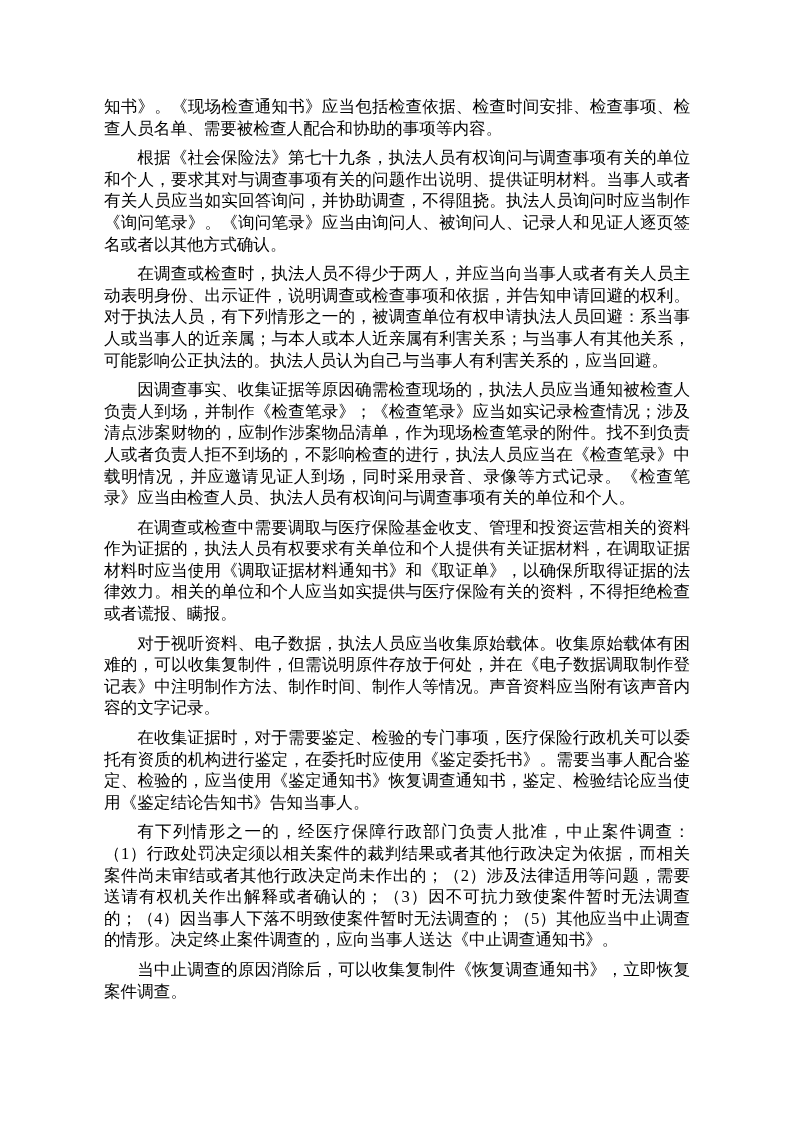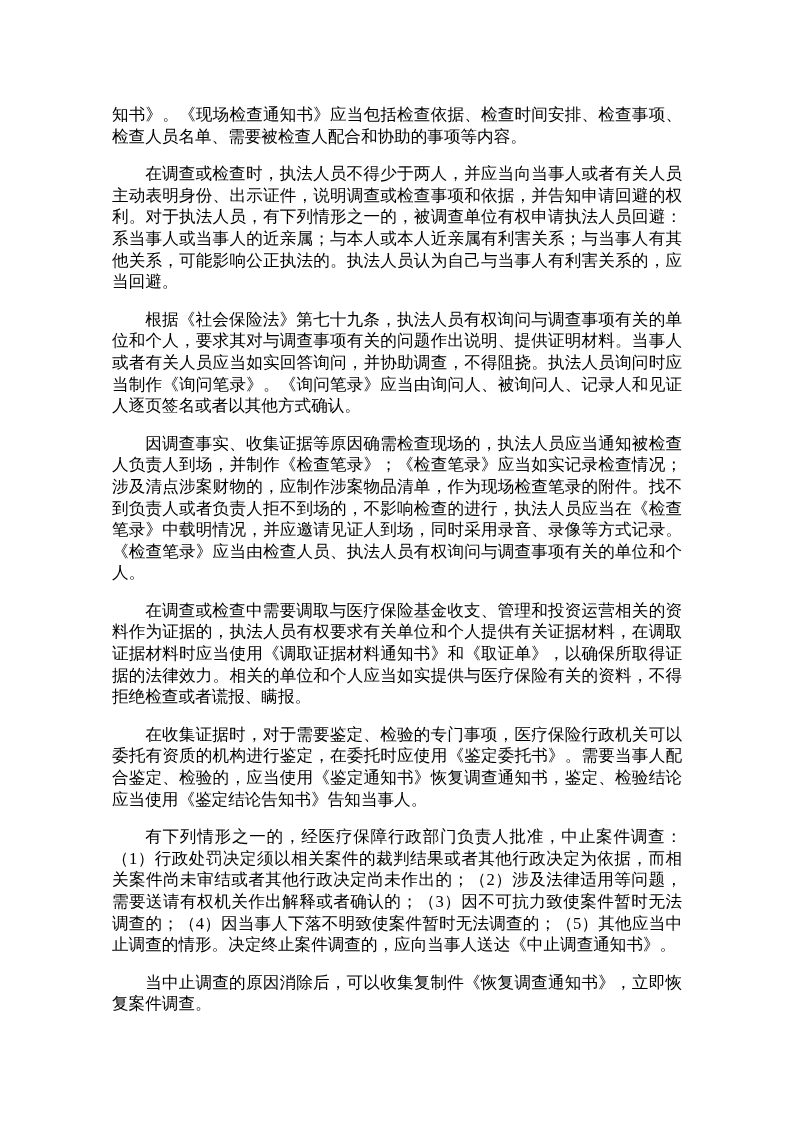--- a/index.html
+++ b/index.html
@@ -14,34 +14,35 @@
     box-sizing: border-box;
     background: #ffffff;
     padding: 88px 95px 90px 96px;
     color: #000000;
     font-family: "Liberation Serif", "DejaVu Serif", serif;
     font-size: 16.6px;
     line-height: 21.6px;
     text-align: justify;
   }
   .page p {
-    margin: 16px;
+    margin: 8px;
     padding: 0;
     text-indent: 2em;
     word-break: break-all;
   }
   .page p.continuation {
     text-indent: 0;
   }
 </style>
 </head>
 <body>
 
 <div class="page">
   <p class="continuation">知书》。《现场检查通知书》应当包括检查依据、检查时间安排、检查事项、检查人员名单、需要被检查人配合和协助的事项等内容。</p>
+  <p>根据《社会保险法》第七十九条，执法人员有权询问与调查事项有关的单位和个人，要求其对与调查事项有关的问题作出说明、提供证明材料。当事人或者有关人员应当如实回答询问，并协助调查，不得阻挠。执法人员询问时应当制作《询问笔录》。《询问笔录》应当由询问人、被询问人、记录人和见证人逐页签名或者以其他方式确认。</p>
   <p>在调查或检查时，执法人员不得少于两人，并应当向当事人或者有关人员主动表明身份、出示证件，说明调查或检查事项和依据，并告知申请回避的权利。对于执法人员，有下列情形之一的，被调查单位有权申请执法人员回避：系当事人或当事人的近亲属；与本人或本人近亲属有利害关系；与当事人有其他关系，可能影响公正执法的。执法人员认为自己与当事人有利害关系的，应当回避。</p>
-  <p>根据《社会保险法》第七十九条，执法人员有权询问与调查事项有关的单位和个人，要求其对与调查事项有关的问题作出说明、提供证明材料。当事人或者有关人员应当如实回答询问，并协助调查，不得阻挠。执法人员询问时应当制作《询问笔录》。《询问笔录》应当由询问人、被询问人、记录人和见证人逐页签名或者以其他方式确认。</p>
   <p>因调查事实、收集证据等原因确需检查现场的，执法人员应当通知被检查人负责人到场，并制作《检查笔录》；《检查笔录》应当如实记录检查情况；涉及清点涉案财物的，应制作涉案物品清单，作为现场检查笔录的附件。找不到负责人或者负责人拒不到场的，不影响检查的进行，执法人员应当在《检查笔录》中载明情况，并应邀请见证人到场，同时采用录音、录像等方式记录。《检查笔录》应当由检查人员、执法人员有权询问与调查事项有关的单位和个人。</p>
   <p>在调查或检查中需要调取与医疗保险基金收支、管理和投资运营相关的资料作为证据的，执法人员有权要求有关单位和个人提供有关证据材料，在调取证据材料时应当使用《调取证据材料通知书》和《取证单》，以确保所取得证据的法律效力。相关的单位和个人应当如实提供与医疗保险有关的资料，不得拒绝检查或者谎报、瞒报。</p>
+  <p>对于视听资料、电子数据，执法人员应当收集原始载体。收集原始载体有困难的，可以收集复制件，但需说明原件存放于何处，并在《电子数据调取制作登记表》中注明制作方法、制作时间、制作人等情况。声音资料应当附有该声音内容的文字记录。</p>
   <p>在收集证据时，对于需要鉴定、检验的专门事项，医疗保险行政机关可以委托有资质的机构进行鉴定，在委托时应使用《鉴定委托书》。需要当事人配合鉴定、检验的，应当使用《鉴定通知书》恢复调查通知书，鉴定、检验结论应当使用《鉴定结论告知书》告知当事人。</p>
   <p>有下列情形之一的，经医疗保障行政部门负责人批准，中止案件调查：（1）行政处罚决定须以相关案件的裁判结果或者其他行政决定为依据，而相关案件尚未审结或者其他行政决定尚未作出的；（2）涉及法律适用等问题，需要送请有权机关作出解释或者确认的；（3）因不可抗力致使案件暂时无法调查的；（4）因当事人下落不明致使案件暂时无法调查的；（5）其他应当中止调查的情形。决定终止案件调查的，应向当事人送达《中止调查通知书》。</p>
   <p>当中止调查的原因消除后，可以收集复制件《恢复调查通知书》，立即恢复案件调查。</p>
 </div>
 
 </body></html>

